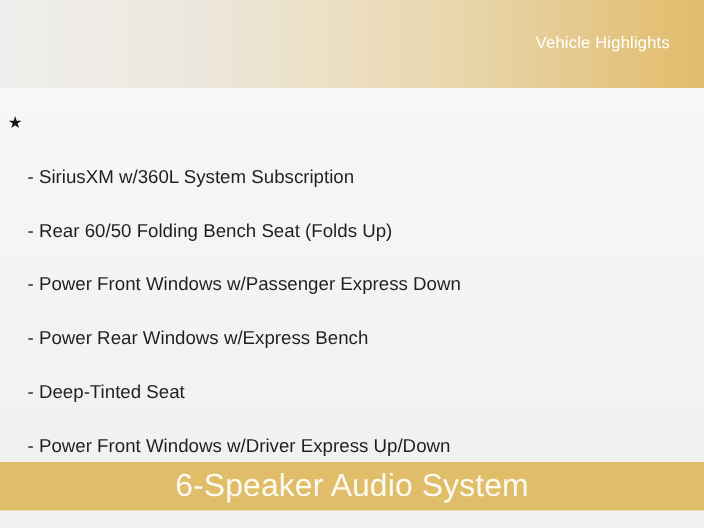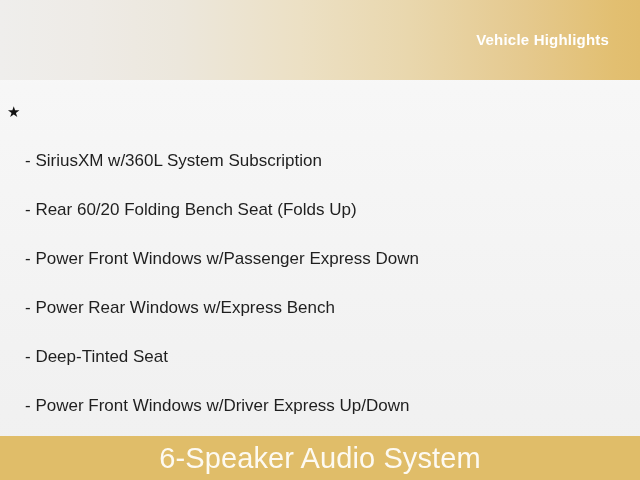--- a/index.html
+++ b/index.html
@@ -39,21 +39,21 @@
         #e5c98e 82%,
         #e2bf71 96%,
         #e1bd6d 100%);
   }
 
   .header-title {
     position: absolute;
     right: 31px;
     top: 31px;
     font-size: 15px;
-    font-weight: bold;
+    font-weight: normal;
     color: #ffffff;
     letter-spacing: 0.2px;
     line-height: 18px;
     white-space: nowrap;
     text-align: right;
   }
 
   
   .feature-list {
     position: absolute;
@@ -109,21 +109,21 @@
     font-size: 17px;
     line-height: 20px;
     color: #1f1f1f;
     white-space: nowrap;
   }
 
   
   .footer-band {
     position: absolute;
     left: 0;
-    top: 436px;
+    top: 420px;
     width: 640px;
     height: 44px;
     background: #e0bd69;
     display: flex;
     align-items: center;
     justify-content: center;
   }
 
   .footer-title {
     font-size: 29px;
@@ -147,21 +147,21 @@
 
     <li class="feature-row row-0">
       <span class="bullet-star">★</span>
     </li>
 
     <li class="feature-row row-1 feature-sub">
       <span class="feature-sub-text">- SiriusXM w/360L System Subscription</span>
     </li>
 
     <li class="feature-row row-2 feature-sub">
-      <span class="feature-sub-text">- Rear 60/20 Folding Bench Seat (Folds Up)</span>
+      <span class="feature-sub-text">- Rear 60/50 Folding Bench Seat (Folds Up)</span>
     </li>
 
     <li class="feature-row row-3 feature-sub">
       <span class="feature-sub-text">- Power Front Windows w/Passenger Express Down</span>
     </li>
 
     <li class="feature-row row-4 feature-sub">
       <span class="feature-sub-text">- Power Rear Windows w/Express Bench</span>
     </li>
 

